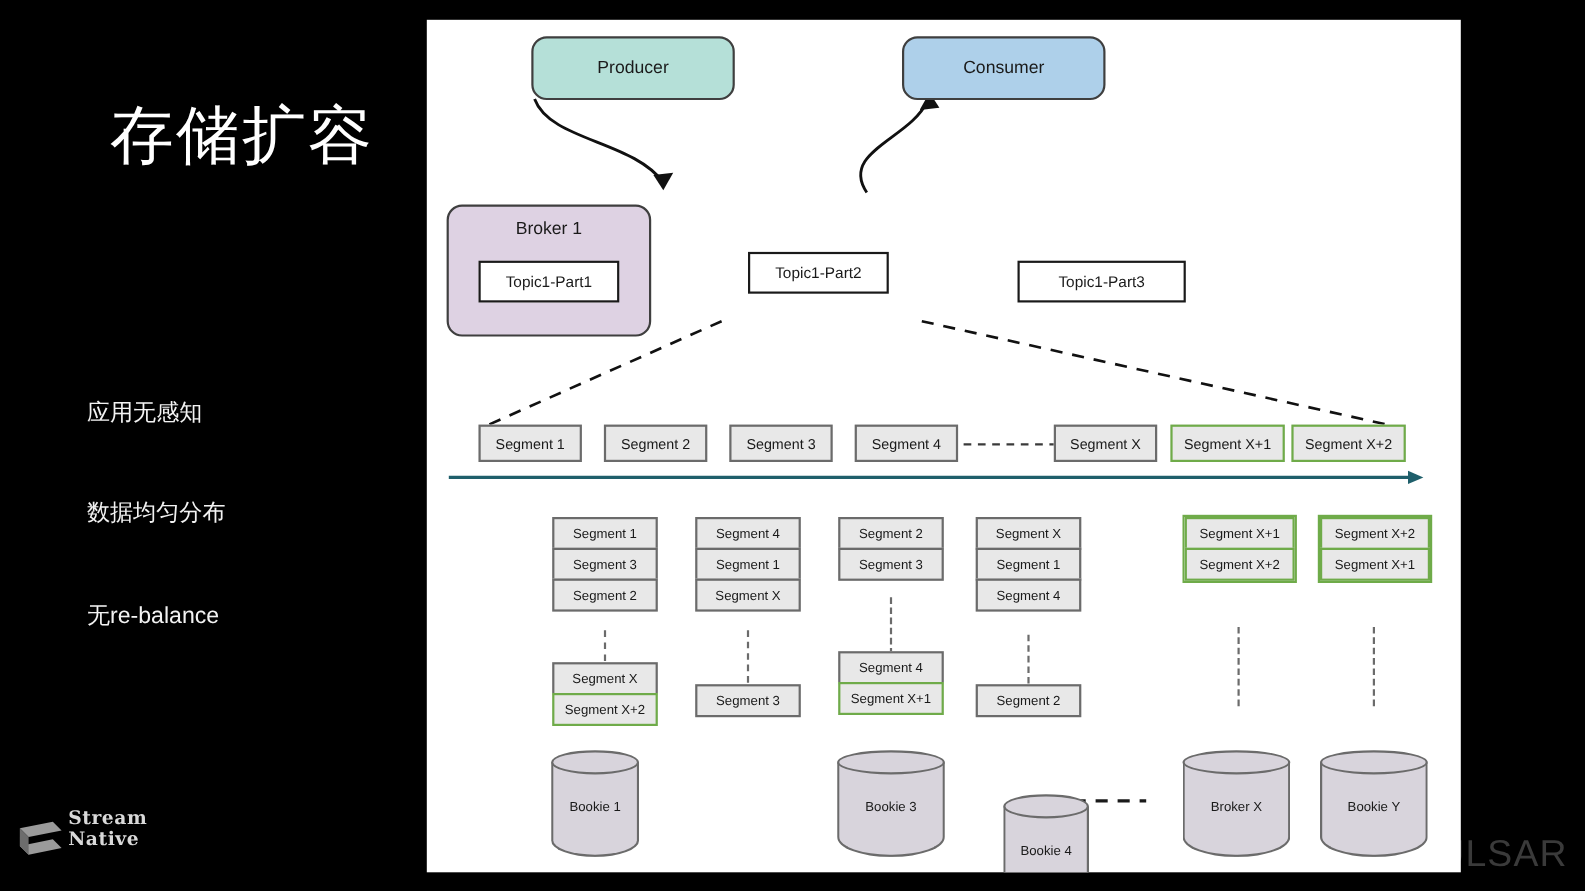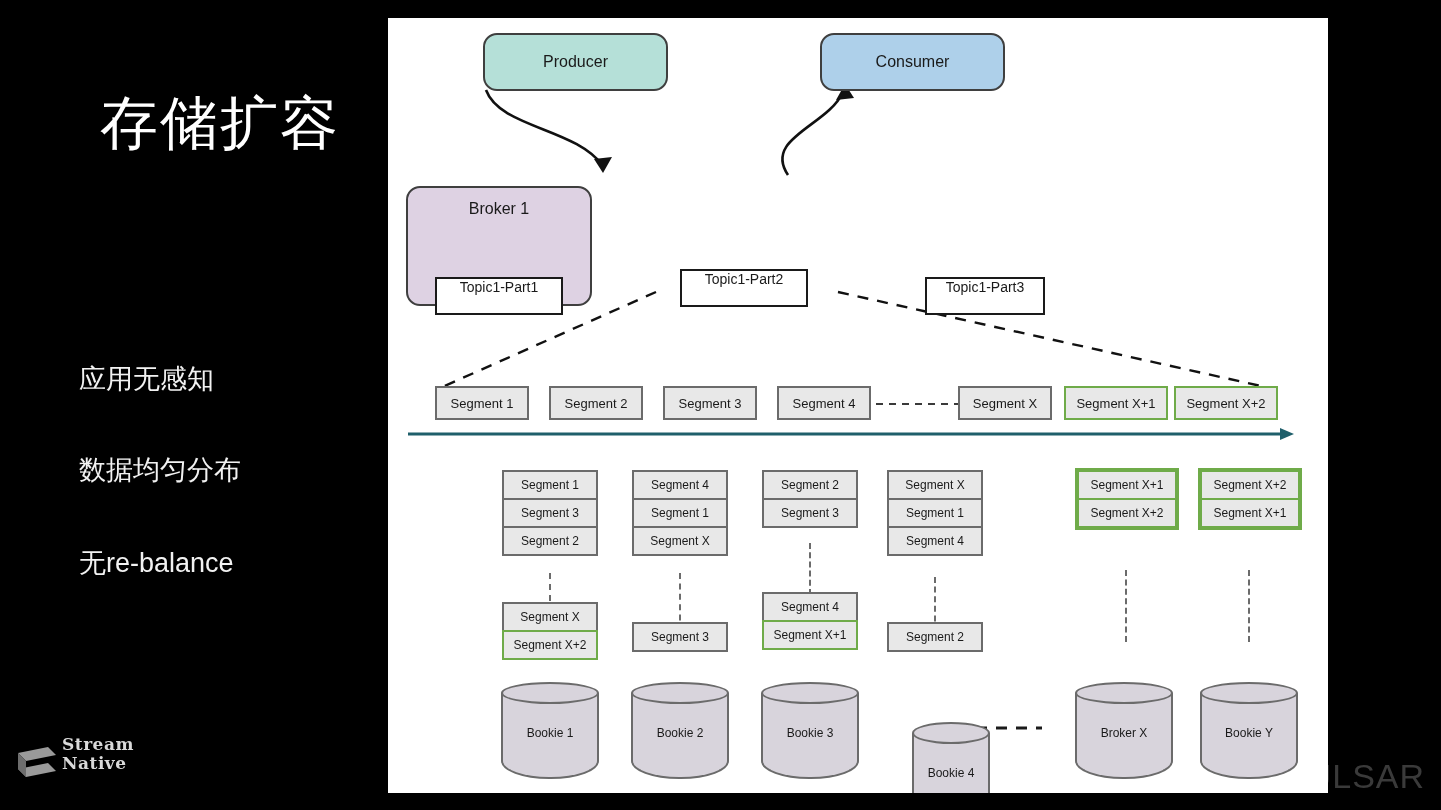--- a/index.html
+++ b/index.html
@@ -22,21 +22,21 @@
     left: 100px; top: 85px;
     font-size: 58px;
     color: #ffffff;
     letter-spacing: 2px;
     font-weight: 400;
     white-space: nowrap;
   }
   .bullet {
     position: absolute;
     left: 79px;
-    font-size: 27px;
+    font-size: 21px;
     color: #f2f2f2;
     font-weight: 400;
     white-space: nowrap;
   }
   #bullet-0 { top: 361px; }
   #bullet-1 { top: 452px; }
   #bullet-2 { top: 545px; }
 
   
   #logo {
@@ -89,22 +89,22 @@
     border-radius: 14px;
     align-items: flex-start;
     justify-content: center;
     padding-top: 12px;
   }
   .broker-label { font-size: 16px; color: #1a1a1a; }
   .topic-box {
     position: absolute;
     border: 2px solid #1a1a1a;
     background: #ffffff;
-    display: flex; align-items: flex-start; justify-content: center;
-    font-size: 14px; color: #1a1a1a; margin-top: 40px;
+    display: flex; align-items: center; justify-content: center;
+    font-size: 14px; color: #1a1a1a;
   }
 
   .seg {
     position: absolute;
     background: #e8e8e8;
     border: 2px solid #6b6b6b;
     display: flex; align-items: center; justify-content: center;
     font-size: 13px; color: #1a1a1a;
     white-space: nowrap;
   }
@@ -215,21 +215,21 @@
       <span class="broker-label">Broker 1</span>
     </div>
     <div class="topic-box" style="left:47px; top:219px; width:128px; height:38px;">
       <span>Topic1-Part1</span>
     </div>
 
     <div class="topic-box" style="left:292px; top:211px; width:128px; height:38px;">
       <span>Topic1-Part2</span>
     </div>
 
-    <div class="topic-box" style="left:537px; top:219px; width:120px; height:38px;">
+    <div class="topic-box" style="left:537px; top:219px; width:153px; height:38px;">
       <span>Topic1-Part3</span>
     </div>
 
     <div class="seg" style="left:47px; top:368px; width:94px; height:34px;">
       <span>Segment 1</span>
     </div>
     <div class="seg" style="left:161px; top:368px; width:94px; height:34px;">
       <span>Segment 2</span>
     </div>
     <div class="seg" style="left:275px; top:368px; width:94px; height:34px;">
@@ -294,29 +294,24 @@
       <div class="cell">Segment X+2</div>
     </div>
     <div class="vdash" style="left:737px; top:552px; height:72px;"></div>
 
     <div class="segcol greenbox" style="left:810px; top:450px; width:104px;">
       <div class="cell">Segment X+2</div>
       <div class="cell">Segment X+1</div>
     </div>
     <div class="vdash" style="left:860px; top:552px; height:72px;"></div>
 
-    <div class="cyl" style="left:113px; top:664px; width:98px; height:108px;">
+    <div class="cyl" style="left:113px; top:664px; width:80px; height:108px;">
       <div class="body"></div>
       <div class="top"></div>
       <div class="cap-label">Bookie 1</div>
-    </div>
-    <div class="cyl" style="left:243px; top:664px; width:98px; height:108px;">
-      <div class="body"></div>
-      <div class="top"></div>
-      <div class="cap-label">Bookie 2</div>
     </div>
     <div class="cyl" style="left:373px; top:664px; width:98px; height:108px;">
       <div class="body"></div>
       <div class="top"></div>
       <div class="cap-label">Bookie 3</div>
     </div>
     <div class="cyl" style="left:524px; top:664px; width:78px; height:108px;margin-top:40px;">
       <div class="body"></div>
       <div class="top"></div>
       <div class="cap-label">Bookie 4</div>

